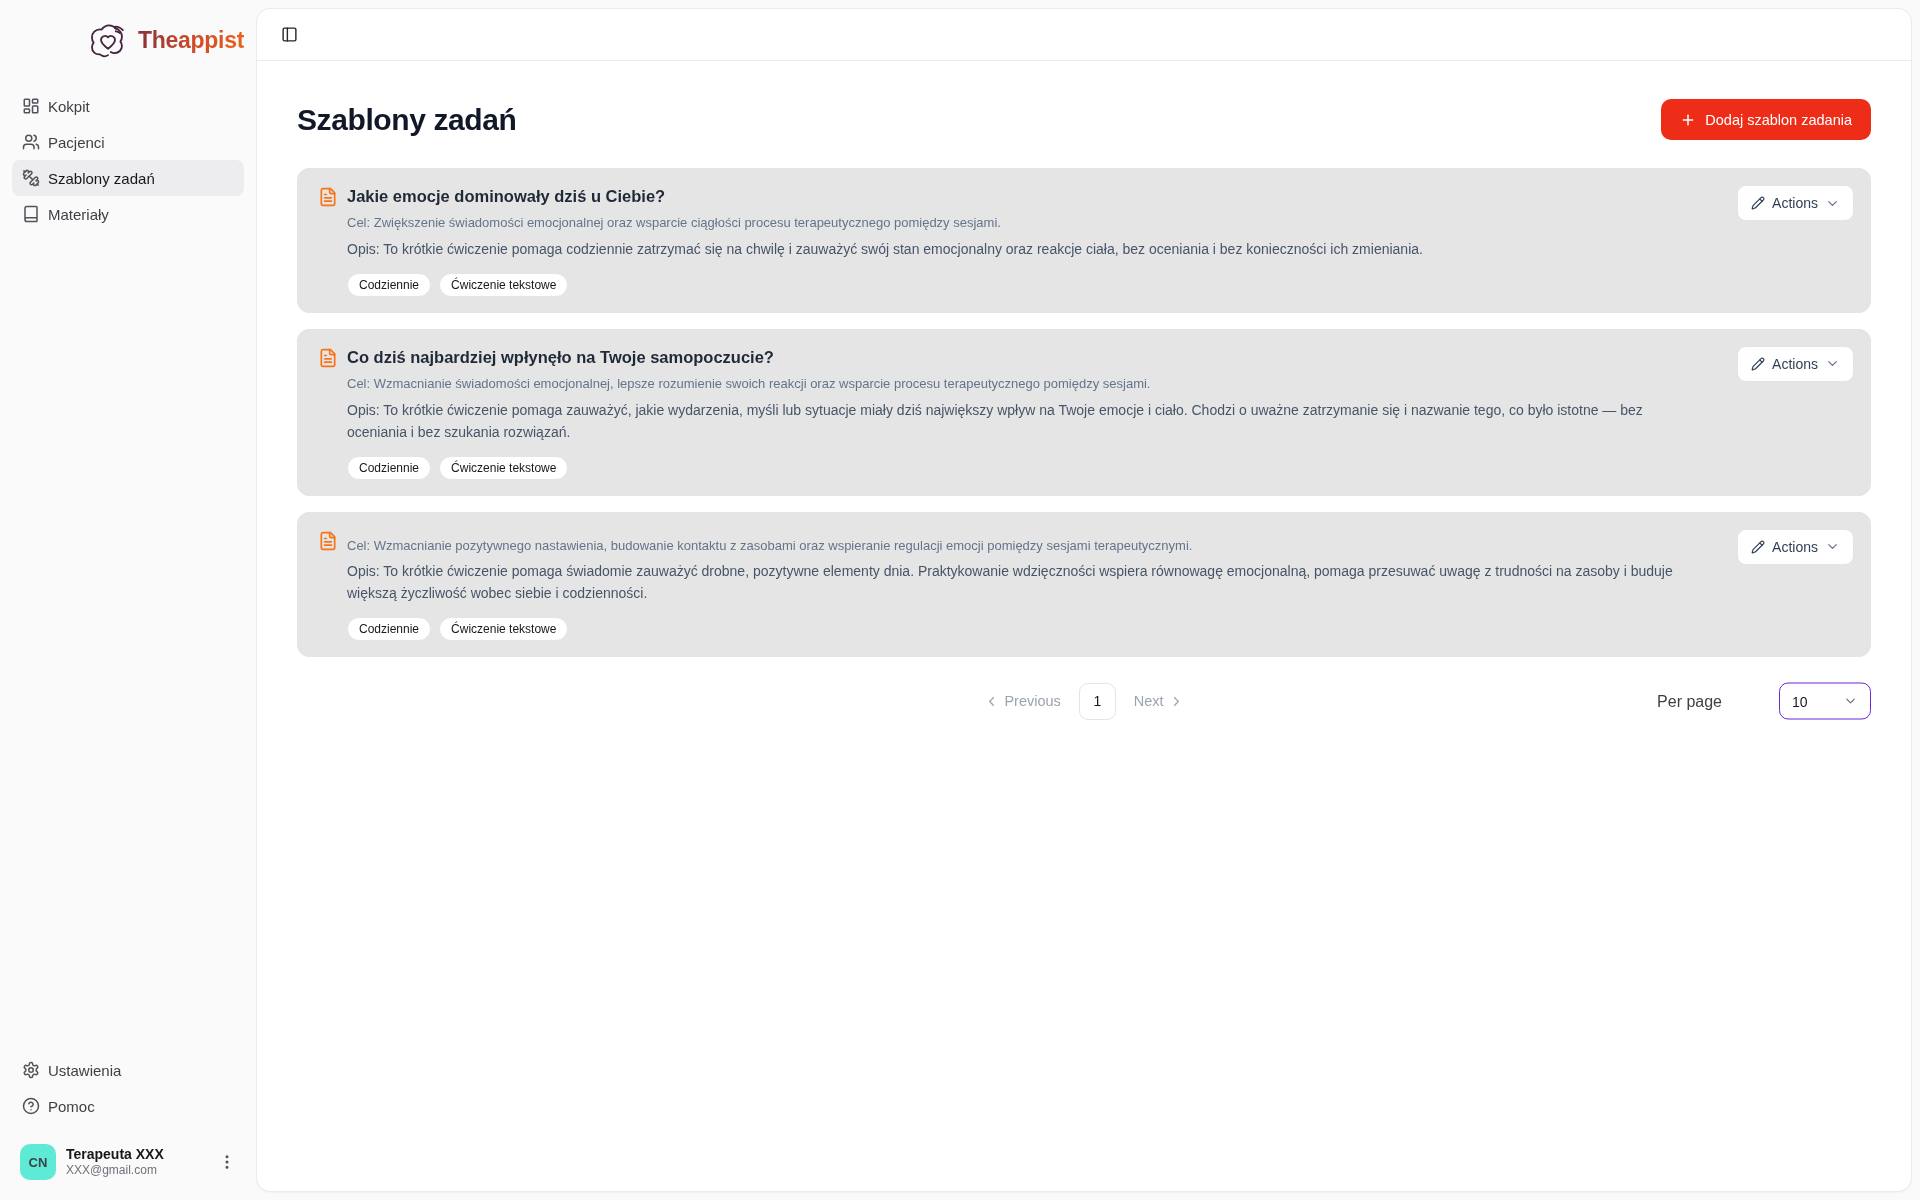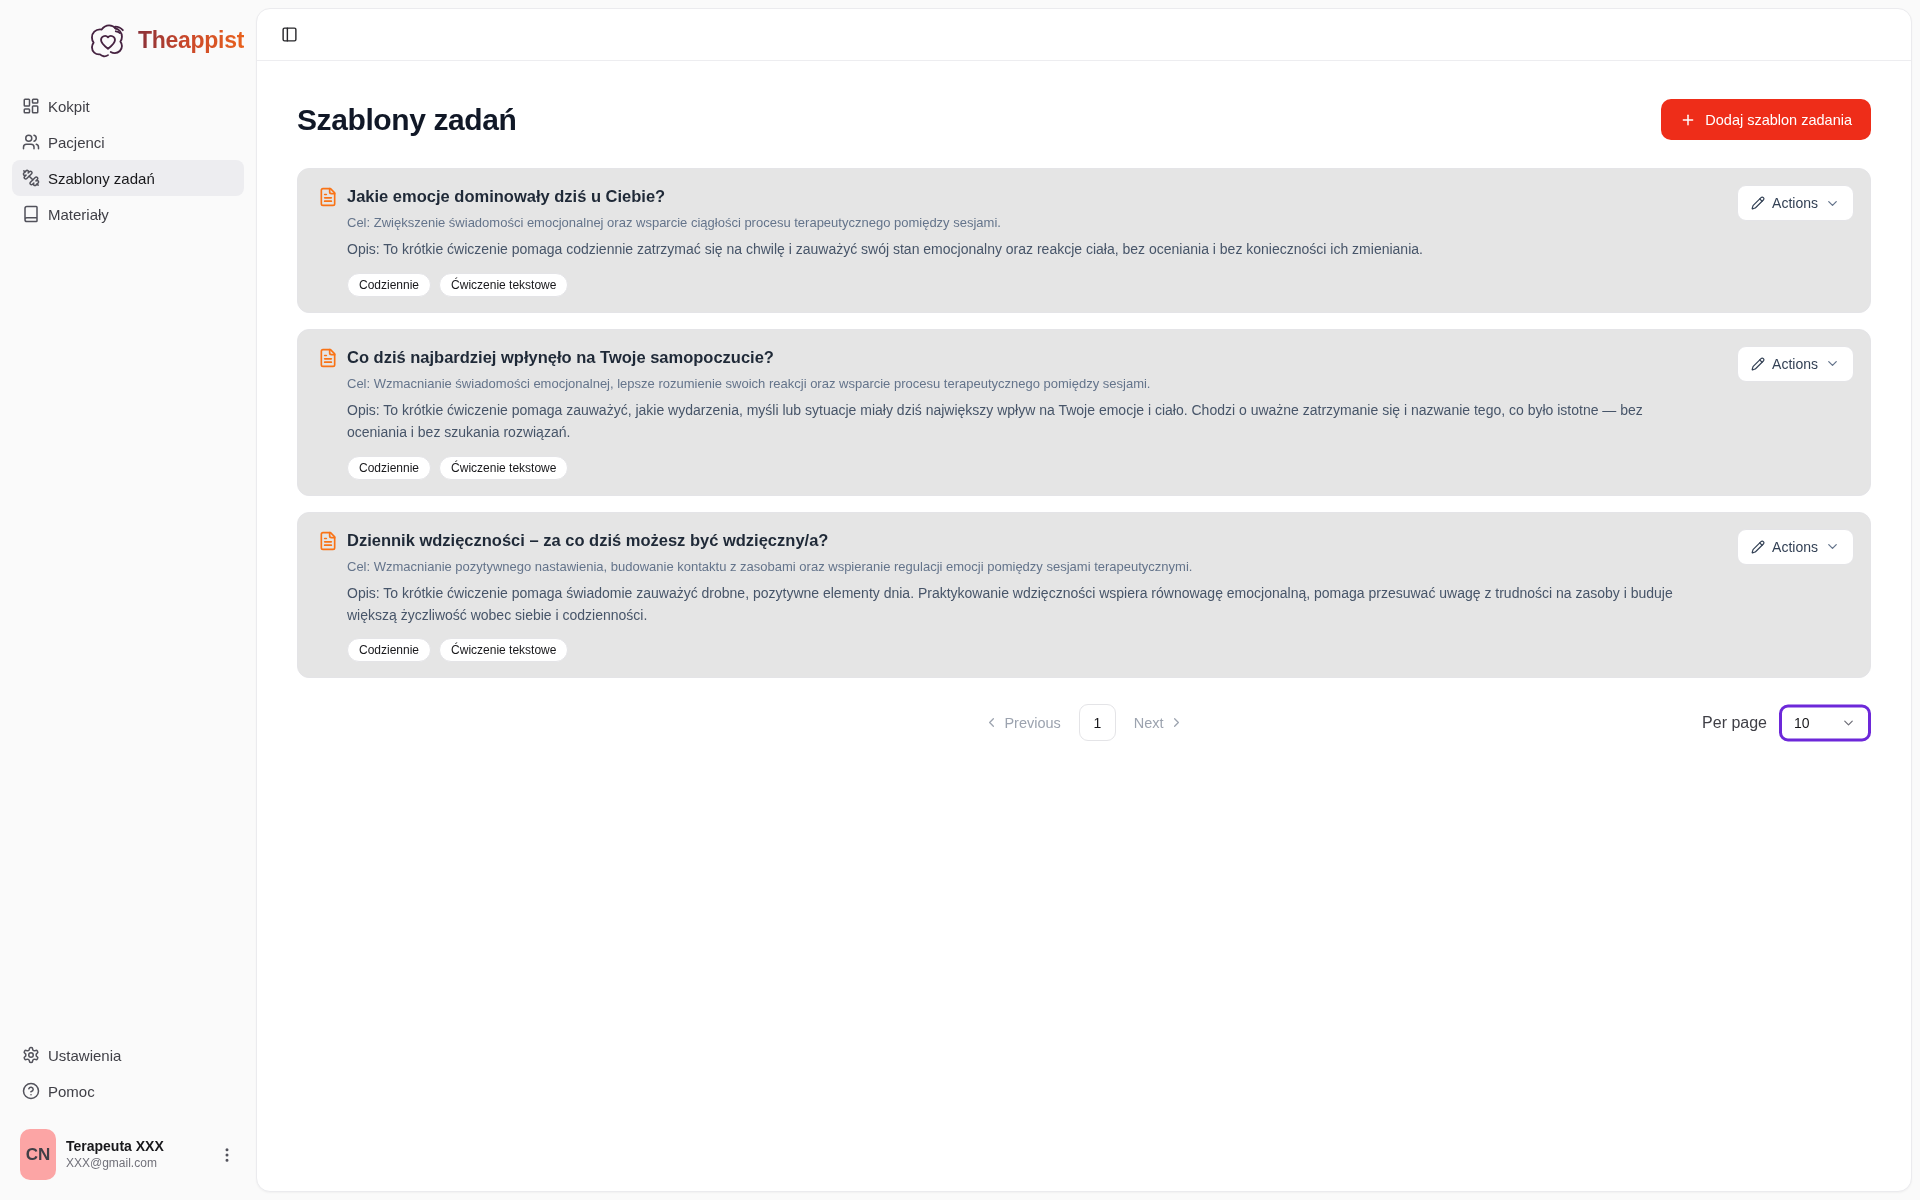--- a/index.html
+++ b/index.html
@@ -28,23 +28,23 @@
   .nav { display:flex; flex-direction:column; }
   .nav-item {
     display:flex; align-items:center; gap:8px; height:36px; padding:0 10px;
     border-radius:8px; font-size:15px; color:#3f3f46; cursor:pointer;
   }
   .nav-item .ic { width:18px; height:18px; color:#52525b; flex:0 0 auto; }
   .nav-item.active { background:#ededf0; color:#18181b; font-weight:500; }
   .sidebar-spacer { flex:1; }
   .user-row { display:flex; align-items:center; gap:10px; margin-top:14px; padding:6px 8px; border-radius:10px; cursor:pointer; }
   .avatar {
-    width:36px; height:51px; border-radius:10px; background:#fca5a5;
+    width:36px; height:36px; border-radius:10px; background:#5eead4;
     display:flex; align-items:center; justify-content:center;
-    font-size:17px; font-weight:600; color:#3f3f46; flex:0 0 auto;
+    font-size:13px; font-weight:600; color:#3f3f46; flex:0 0 auto;
   }
   .user-meta { flex:1; min-width:0; }
   .user-name { font-size:14px; font-weight:700; color:#18181b; line-height:1.25; }
   .user-email { font-size:12px; color:#71717a; line-height:1.25; }
   .kebab { width:18px; height:18px; color:#52525b; }
 
   
   .main {
     position:absolute; left:256px; top:8px; right:8px; bottom:8px;
     background:#ffffff; border:1px solid #ebebee; border-radius:14px;
@@ -97,22 +97,22 @@
   .page-num {
     width:37px; height:37px; display:flex; align-items:center; justify-content:center;
     border:1px solid #e4e4e7; border-radius:9px; background:#fff;
     font-size:14px; color:#18181b; cursor:pointer;
   }
   .per-page { position:absolute; right:0; top:50%; transform:translateY(-50%); display:flex; align-items:center; gap:12px; }
   .per-page-label { font-size:16px; color:#3f3f46; }
   .select {
     display:flex; align-items:center; justify-content:space-between;
     width:92px; height:37px; padding:0 12px;
-    border:3px solid #6d28d9; border-radius:9px; background:#fff;
-    font-size:14px; color:#18181b; cursor:pointer;
+    border:1px solid #6d28d9; border-radius:9px; background:#fff;
+    font-size:14px; color:#18181b; cursor:pointer;margin-left:45px;
   }
   .select .ic { width:15px; height:15px; color:#71717a; }
 </style>
 </head>
 <body>
 
 <aside class="sidebar">
   <div class="logo">
     <svg class="ic logo-mark" viewBox="0 0 48 48" stroke-width="2.5">
       <path d="M24 40.5c-2.8 2-6.8 1.6-8.8-.9-4.9.5-8.7-3-8.7-7.7 0-2 .7-3.7 1.8-5.1-1.2-1.6-1.8-3.5-1.8-5.6 0-4.9 3.9-8.8 8.8-8.8.6 0 1.2.06 1.8.18C18.9 9.9 21.8 8 25.2 8c3 0 5.6 1.4 7.3 3.5"></path>
@@ -284,21 +284,20 @@
       <section class="card">
         <div class="card-head">
           <svg class="ic file-icon" viewBox="0 0 24 24">
             <path d="M15 2H6a2 2 0 0 0-2 2v16a2 2 0 0 0 2 2h12a2 2 0 0 0 2-2V7Z"></path>
               <path d="M14 2v4a2 2 0 0 0 2 2h4"></path>
             <path d="M16 13H8"></path>
               <path d="M16 17H8"></path>
               <path d="M10 9H8"></path>
           </svg>
           <div class="card-body">
-            <h3 class="card-title">Dziennik wdzięczności – za co dziś możesz być wdzięczny/a?</h3>
             <p class="card-goal">Cel: Wzmacnianie pozytywnego nastawienia, budowanie kontaktu z zasobami oraz wspieranie regulacji emocji pomiędzy sesjami terapeutycznymi.</p>
             <p class="card-desc">Opis: To krótkie ćwiczenie pomaga świadomie zauważyć drobne, pozytywne elementy dnia. Praktykowanie wdzięczności wspiera równowagę emocjonalną, pomaga przesuwać uwagę z trudności na zasoby i buduje większą życzliwość wobec siebie i codzienności.</p>
             <div class="badges">
               <span class="badge">Codziennie</span>
               <span class="badge">Ćwiczenie tekstowe</span>
             </div>
           </div>
         </div>
         <button class="actions-btn">
           <svg class="ic" viewBox="0 0 24 24">

